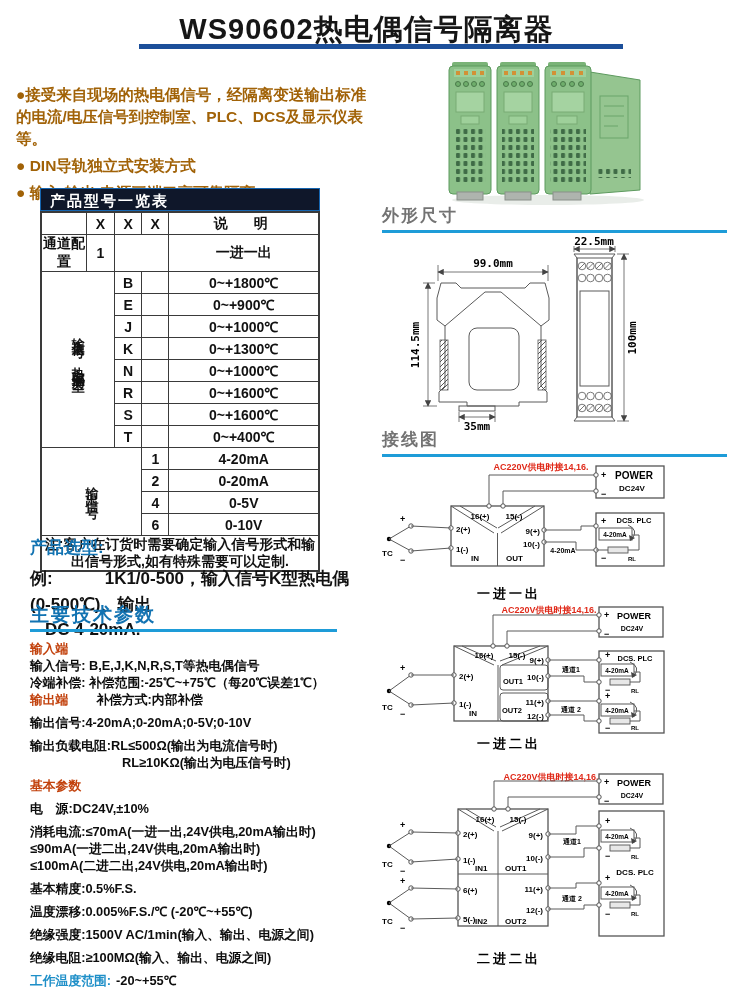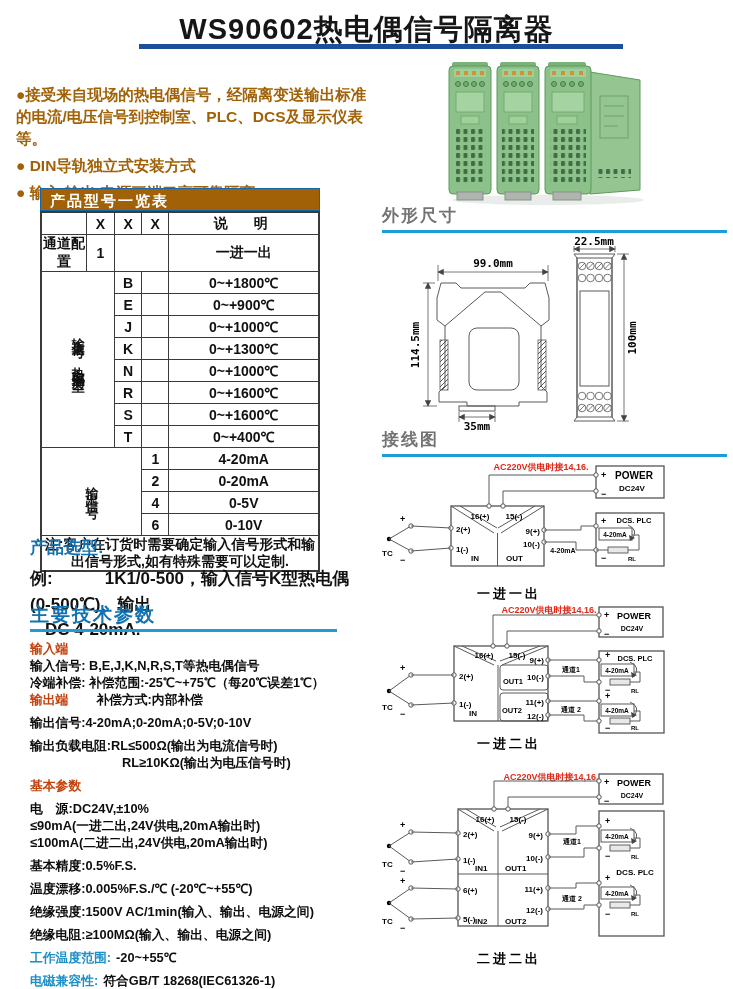--- a/index.html
+++ b/index.html
@@ -4,21 +4,21 @@
 <style>
   html,body{margin:0;padding:0;}
   body{width:733px;height:989px;background:#fff;font-family:"Liberation Sans",sans-serif;position:relative;overflow:hidden;color:#111;}
   .abs{position:absolute;}
   .page-title{top:10px;left:0;width:733px;text-align:center;font-size:29px;font-weight:bold;letter-spacing:1px;color:#161616;}
   .title-rule{top:44px;left:139px;width:484px;height:5px;background:#1c4f9a;}
   .bullets{top:84px;left:16px;width:352px;}
   .bullet{font-size:15.5px;font-weight:bold;line-height:1.42;margin-bottom:5px;color:#a16207;}
   
   .mt-wrap{top:188px;left:40px;width:280px;}
-  .mt-title{background:#a16207;color:#fff;font-size:15px;font-weight:bold;height:23px;line-height:23px;padding-left:9px;letter-spacing:2px;box-sizing:border-box;border:1px solid #1565b0;}
+  .mt-title{background:#0f172a;color:#fff;font-size:15px;font-weight:bold;height:23px;line-height:23px;padding-left:9px;letter-spacing:2px;box-sizing:border-box;border:1px solid #1565b0;}
   table.mt{border-collapse:collapse;width:280px;table-layout:fixed;border:2px solid #3a3a3a;}
   table.mt td{border:1px solid #3a3a3a;text-align:center;font-weight:bold;font-size:14px;height:21px;padding:0;overflow:hidden;}
   td.c-desc{text-align:left;padding-left:10px;font-size:13.5px;}
   td.c-desc-head{text-align:center;padding-left:0;letter-spacing:6px;font-size:13px;}
   td.c-cat{font-size:12px;}
   td.c-note{font-size:10px;text-align:left;padding:3px 2px 3px 3px;height:auto;line-height:1.2;}
   .vlabel{writing-mode:vertical-rl;text-orientation:upright;font-size:13px;font-weight:bold;letter-spacing:3px;display:inline-block;line-height:1.05;}
   .vlabel.short{letter-spacing:7px;}
   
   .sel-title{top:536px;left:30px;font-size:17px;font-weight:bold;color:#1273b2;}
@@ -232,20 +232,21 @@
 <div class="abs params">
   <div class="p-line p-sec">输入端</div>
   <div class="p-line">输入信号: B,E,J,K,N,R,S,T等热电偶信号</div>
   <div class="p-line">冷端补偿: 补偿范围:-25℃~+75℃（每20℃误差1℃）</div>
   <div class="p-line"><span class="p-sec">输出端</span><span class="ind52">补偿方式:内部补偿</span></div>
   <div class="p-line mt6">输出信号:4-20mA;0-20mA;0-5V;0-10V</div>
   <div class="p-line mt6">输出负载电阻:RL≤500Ω(输出为电流信号时)</div>
   <div class="p-line ind92">RL≥10KΩ(输出为电压信号时)</div>
   <div class="p-line p-sec mt6">基本参数</div>
   <div class="p-line mt6">电　源:DC24V,±10%</div>
+  <div class="p-line mt6">消耗电流:≤70mA(一进一出,24V供电,20mA输出时)</div>
   <div class="p-line ind66">≤90mA(一进二出,24V供电,20mA输出时)</div>
   <div class="p-line ind66">≤100mA(二进二出,24V供电,20mA输出时)</div>
   <div class="p-line mt6">基本精度:0.5%F.S.</div>
   <div class="p-line mt6">温度漂移:0.005%F.S./℃ (-20℃~+55℃)</div>
   <div class="p-line mt6">绝缘强度:1500V AC/1min(输入、输出、电源之间)</div>
   <div class="p-line mt6">绝缘电阻:≥100MΩ(输入、输出、电源之间)</div>
   <div class="p-line mt6"><span class="p-cyan">工作温度范围:</span><span>-20~+55℃</span></div>
   <div class="p-line mt6"><span class="p-cyan">电磁兼容性:</span><span>符合GB/T 18268(IEC61326-1)</span></div>
 
 </div>

